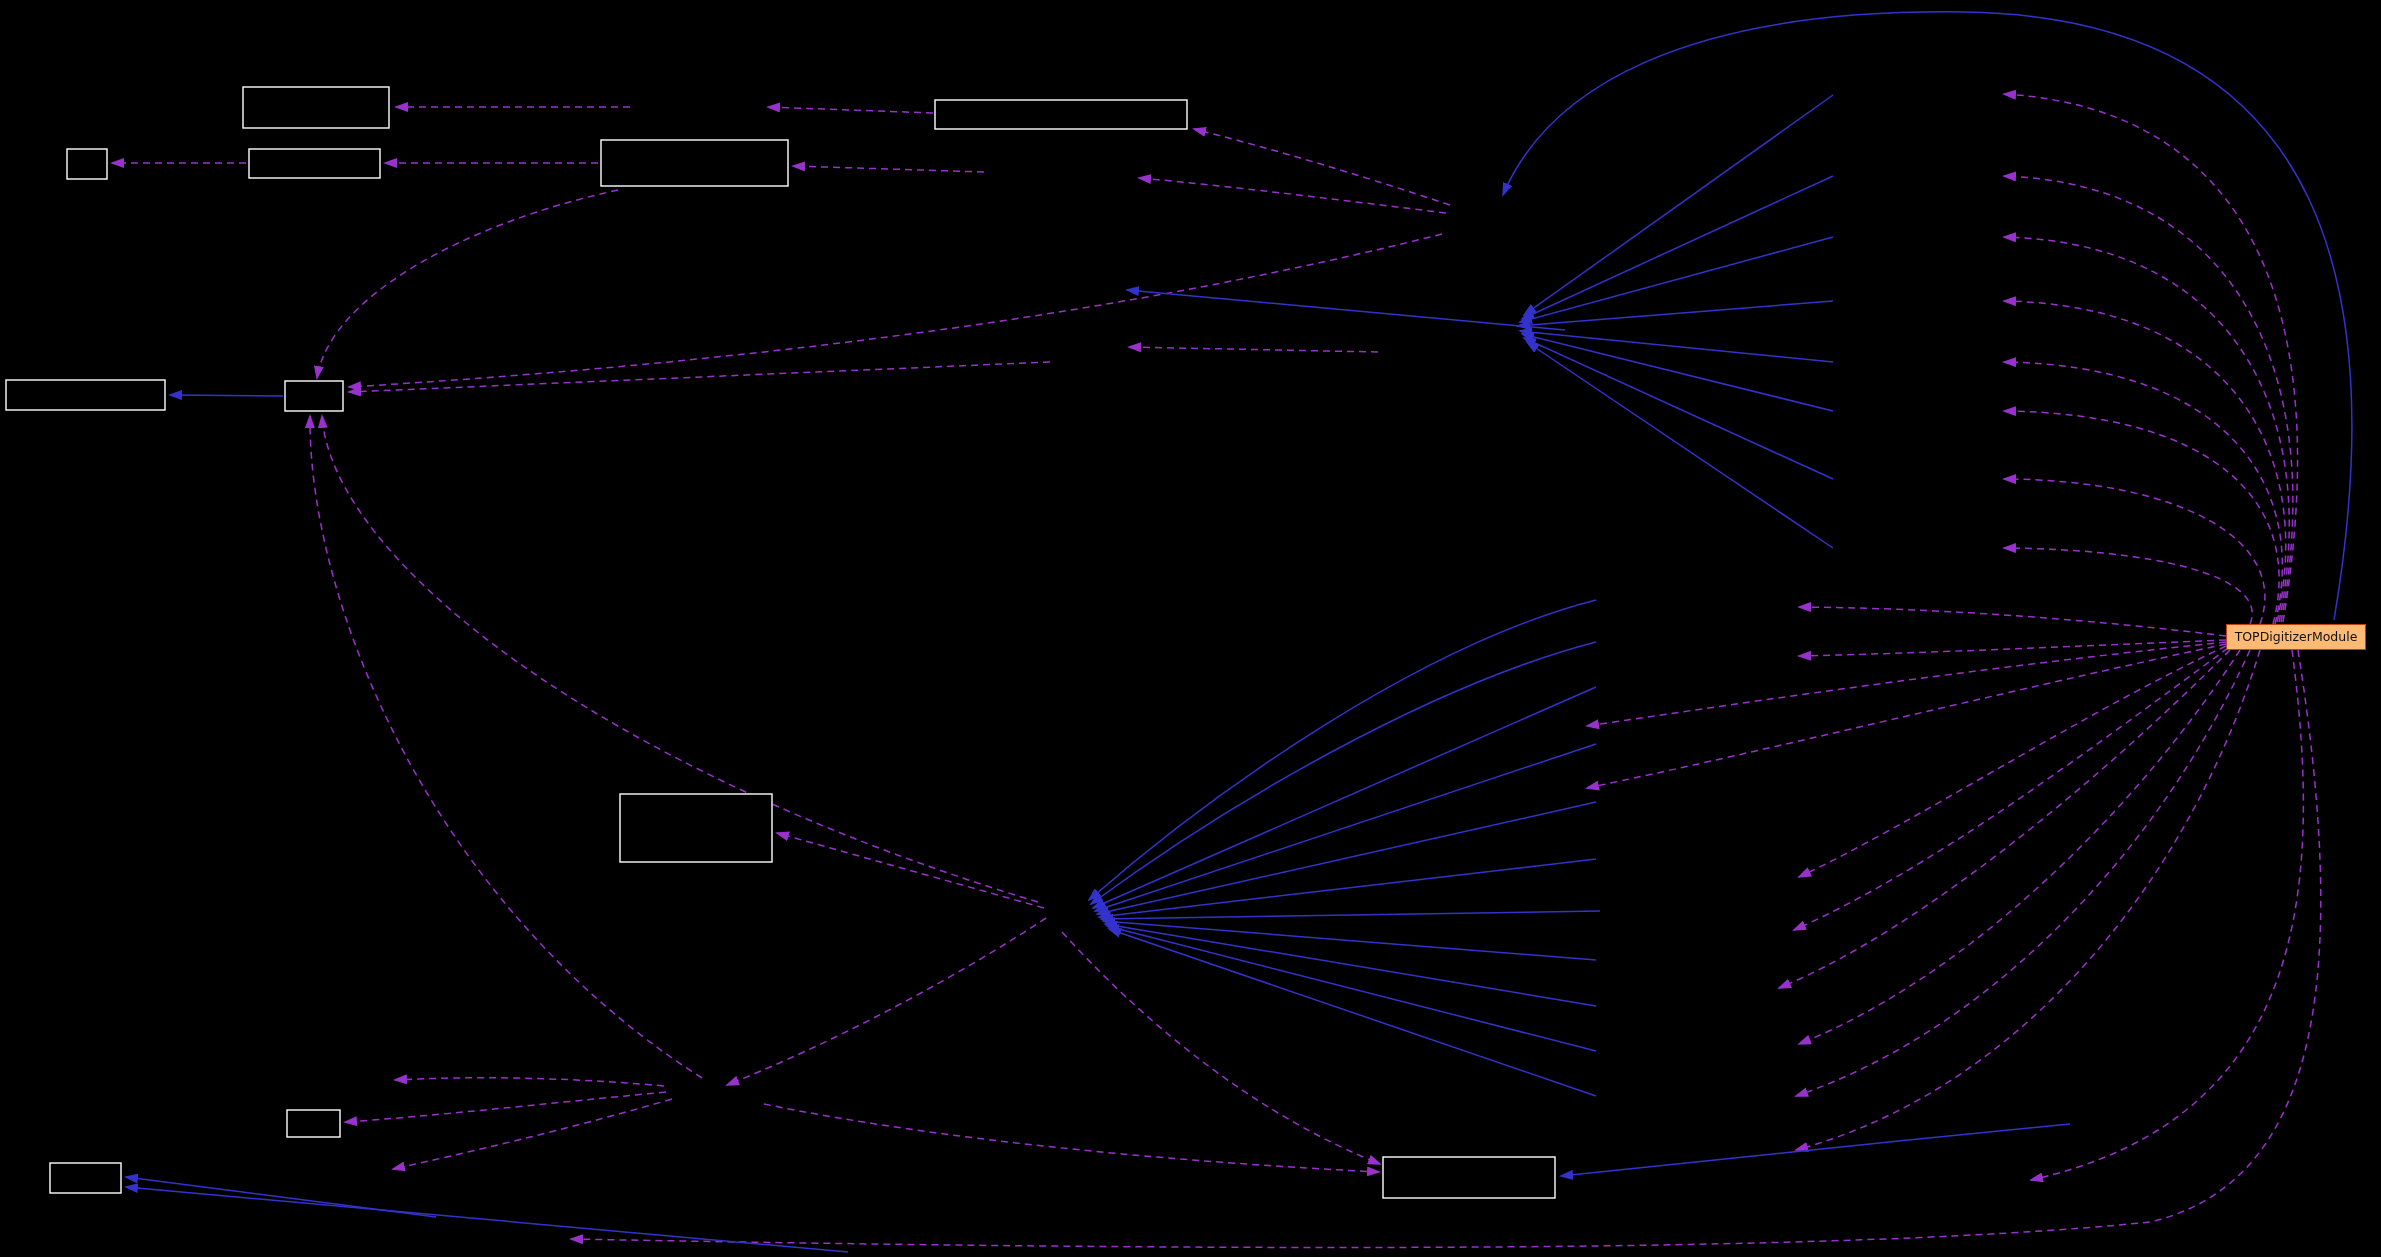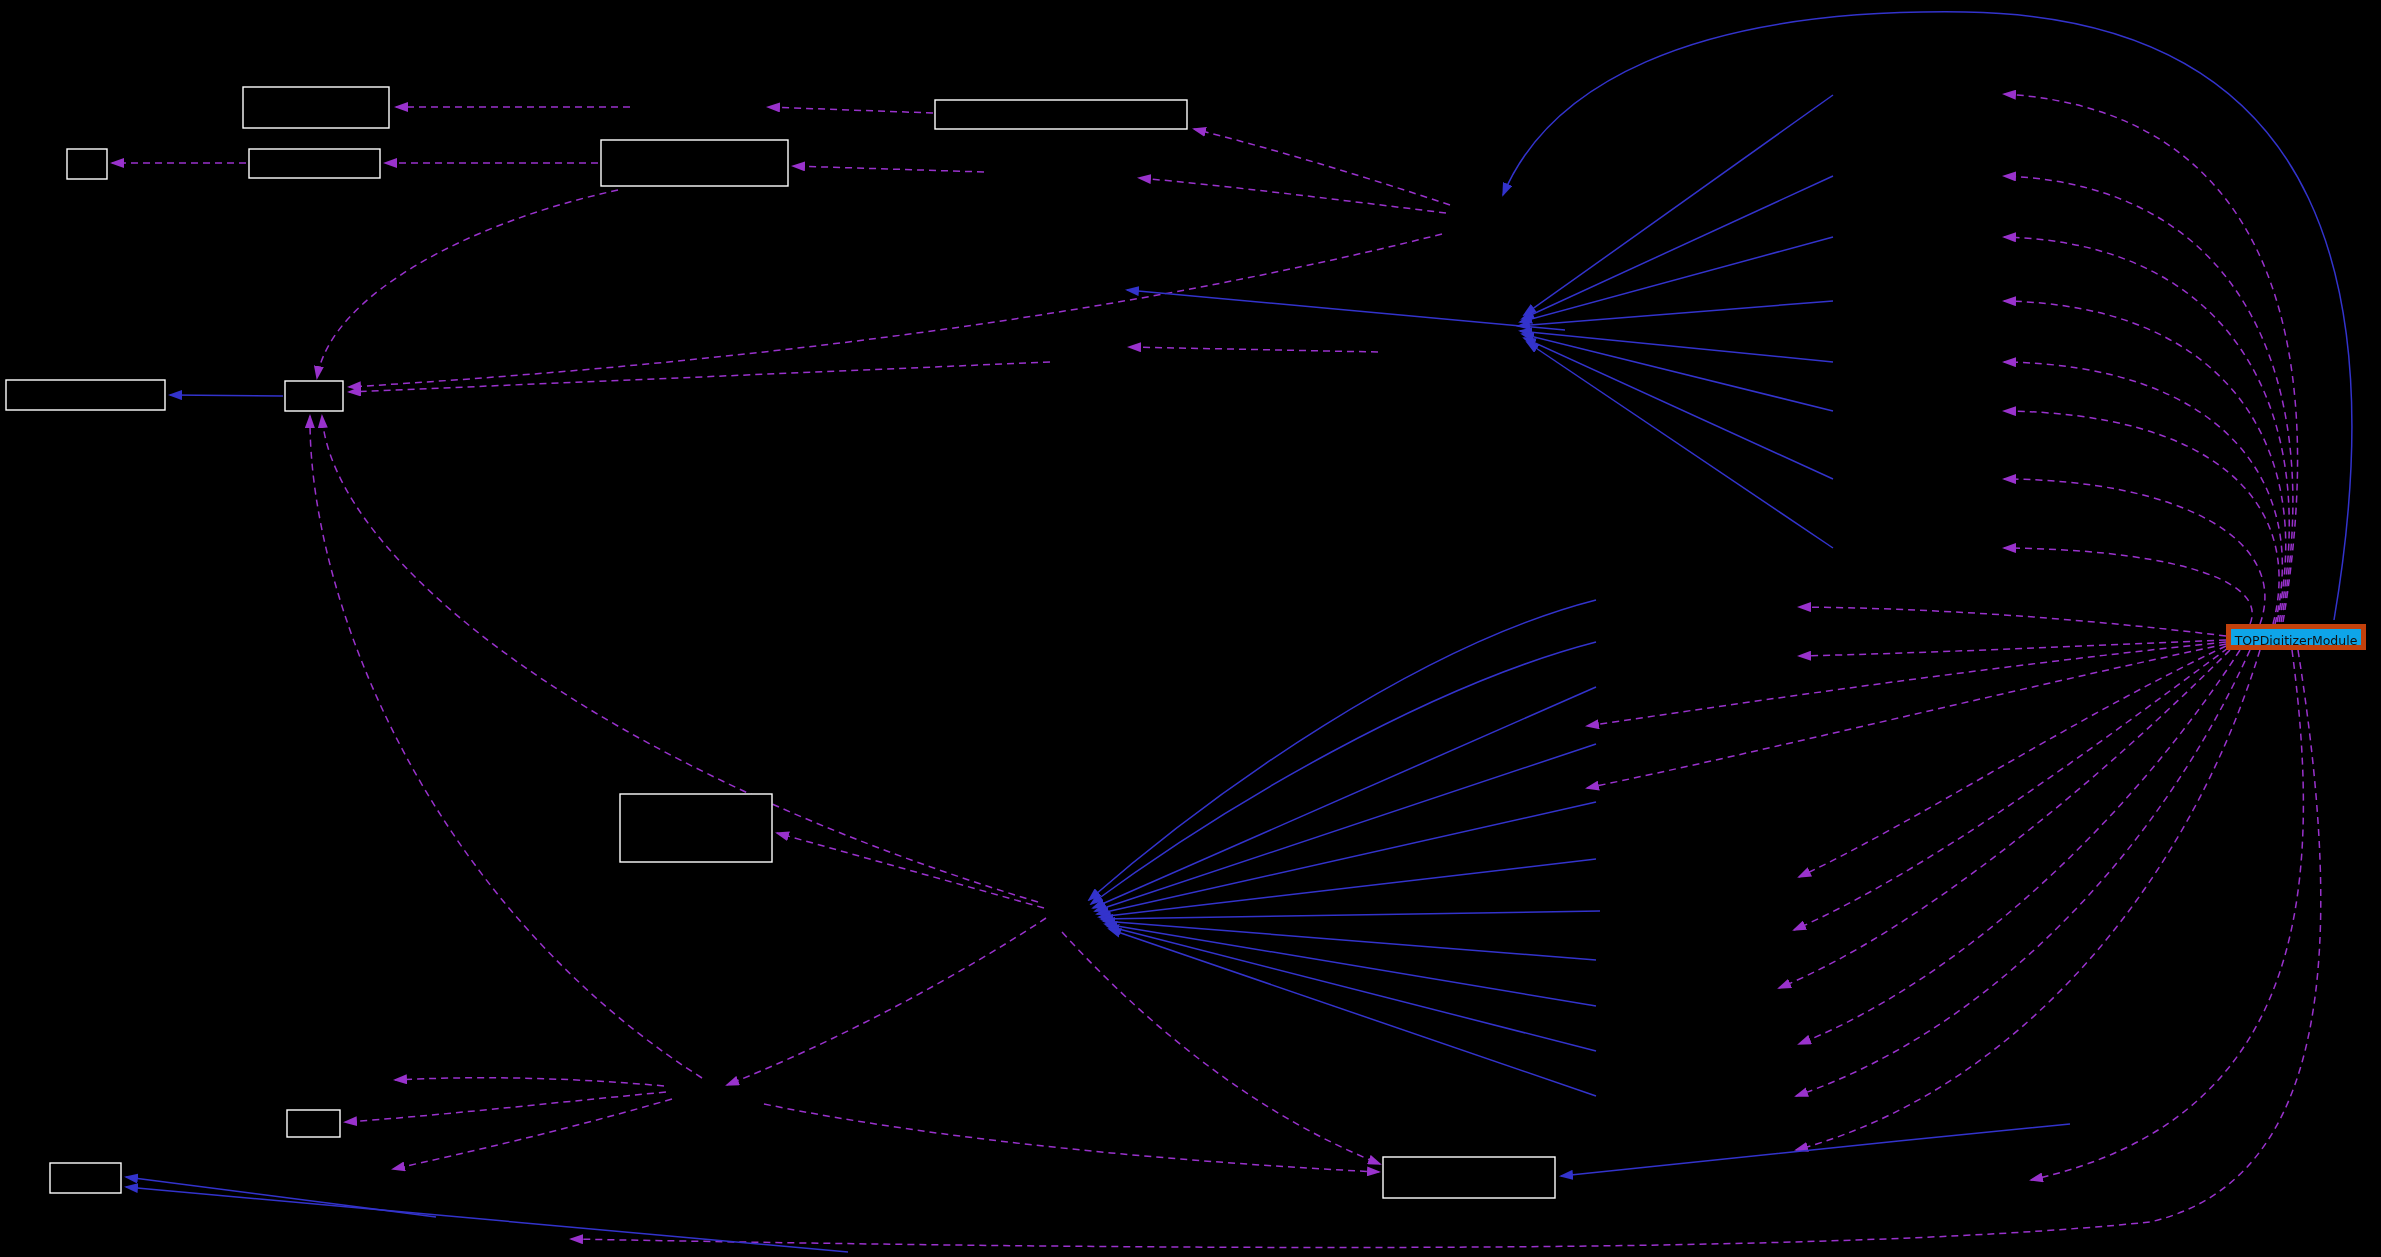--- a/index.html
+++ b/index.html
@@ -10,22 +10,22 @@
     overflow:hidden;
     font-family:"DejaVu Sans","Liberation Sans",sans-serif;
   }
   #graph{position:absolute;left:0;top:0;width:2381px;height:1257px;}
   .graph-box{fill:#000;stroke:#fff;stroke-width:1.4;}
   .edge{fill:none;stroke-width:1.5;}
   .edge-dashed{stroke-dasharray:7 5;}
   .title-node{
     position:absolute;
     box-sizing:border-box;
-    background:#0ea5e9;
-    border:5px solid #c2410c;
+    background:#fdba74;
+    border:1px solid #c2410c;
     color:#111;
     font-size:12.5px;
     line-height:24px;
     text-align:center;
     white-space:nowrap;
     overflow:hidden;
     cursor:pointer;
   }
 </style>
 </head>

